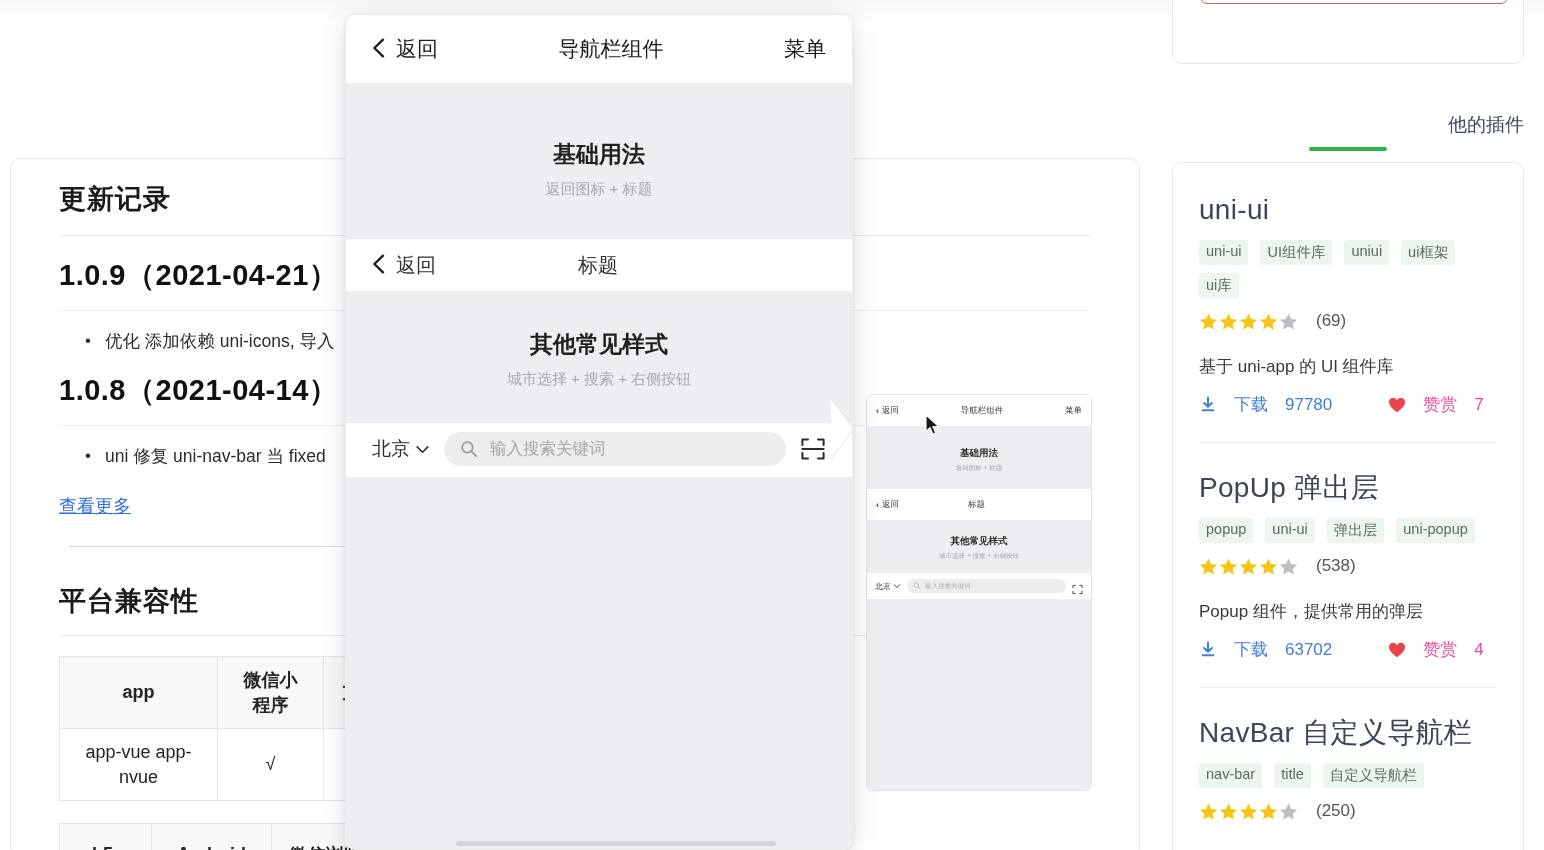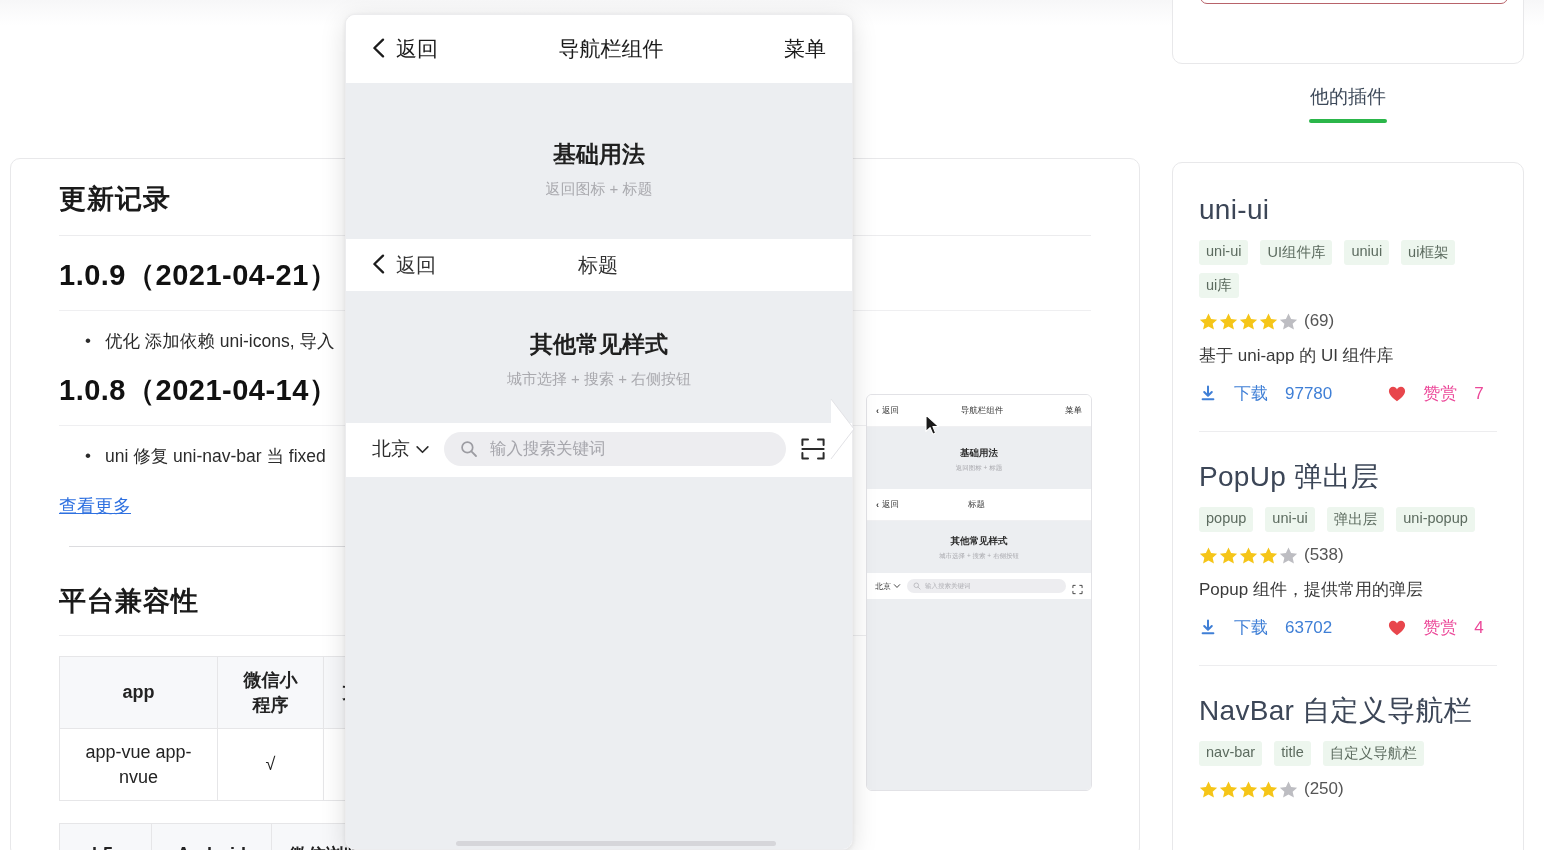--- a/index.html
+++ b/index.html
@@ -181,22 +181,22 @@
     width: 352px; height: 134px;
     background:#fff; border:1px solid #e8e8ea; border-radius: 10px;
   }
   .side-top-btn {
     position:absolute; left: 1200px; top: -40px;
     width: 308px; height: 44px;
     border: 1px solid #b8636a; border-radius: 7px;
     background: #fff;
   }
   .side-tabs {
-    position:absolute; left: 1172px; top: 84px;
-    width: 352px; text-align:center;
+    position:absolute; left: 1172px; top: 112px;
+    width: 352px; text-align:right;
   }
   .side-tab-label {
     font-size: 19px; color:#3e4a5a; font-weight: 500;
   }
   .side-tab-underline {
     width: 78px; height: 4px; background:#2bb64a;
     margin: 9px auto 0 auto; border-radius: 2px;
   }
   .plugin-card {
     position:absolute; left: 1172px; top: 162px;
@@ -210,25 +210,25 @@
   .plug-sep { height:1px; background:#ededef; margin-top: 26px; }
   .plug-title {
     font-size: 28px; color:#3c4657; font-weight: 400;
     line-height: 1.22; letter-spacing: .3px;
   }
   .tag-row { margin-top: 13px; display:flex; flex-wrap:wrap; gap: 8px 12px; }
   .tag {
     background:#edf6ee; color:#5c6b5f; font-size: 14.5px;
     padding: 3px 7px; border-radius: 3px; white-space:nowrap;
   }
-  .rate-row { margin-top: 13px; display:flex; align-items:center; gap: 6px; }
+  .rate-row { margin-top: 13px; display:flex; align-items:center; gap: 18px; }
   .stars { display:flex; gap: 1px; }
   .star { width: 19px; height: 19px; display:block; }
   .rate-count { font-size: 17px; color:#555; }
-  .plug-desc { margin-top: 13px; font-size: 17px; color:#3a3a3a; }
+  .plug-desc { margin-top: 24px; font-size: 17px; color:#3a3a3a; }
   .stat-row { margin-top: 15px; display:flex; align-items:center; gap: 56px; }
   .stat { display:flex; align-items:center; gap: 17px; font-size: 17px; }
   .stat.dl { color:#3f7fd6; }
   .stat.lk { color:#ec4899; }
   .ic { width: 18px; height: 18px; display:block; flex:none; }
 </style>
 </head>
 <body>
 
 <div id="root">

